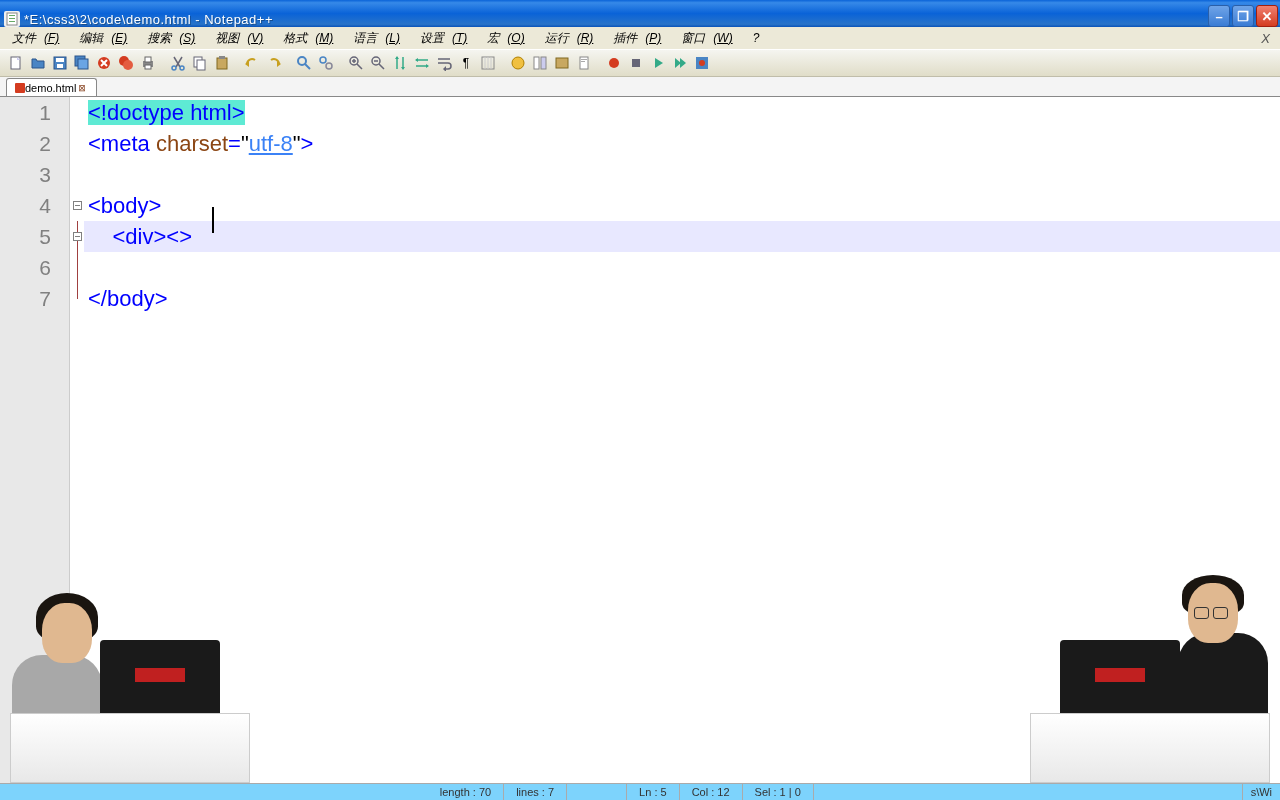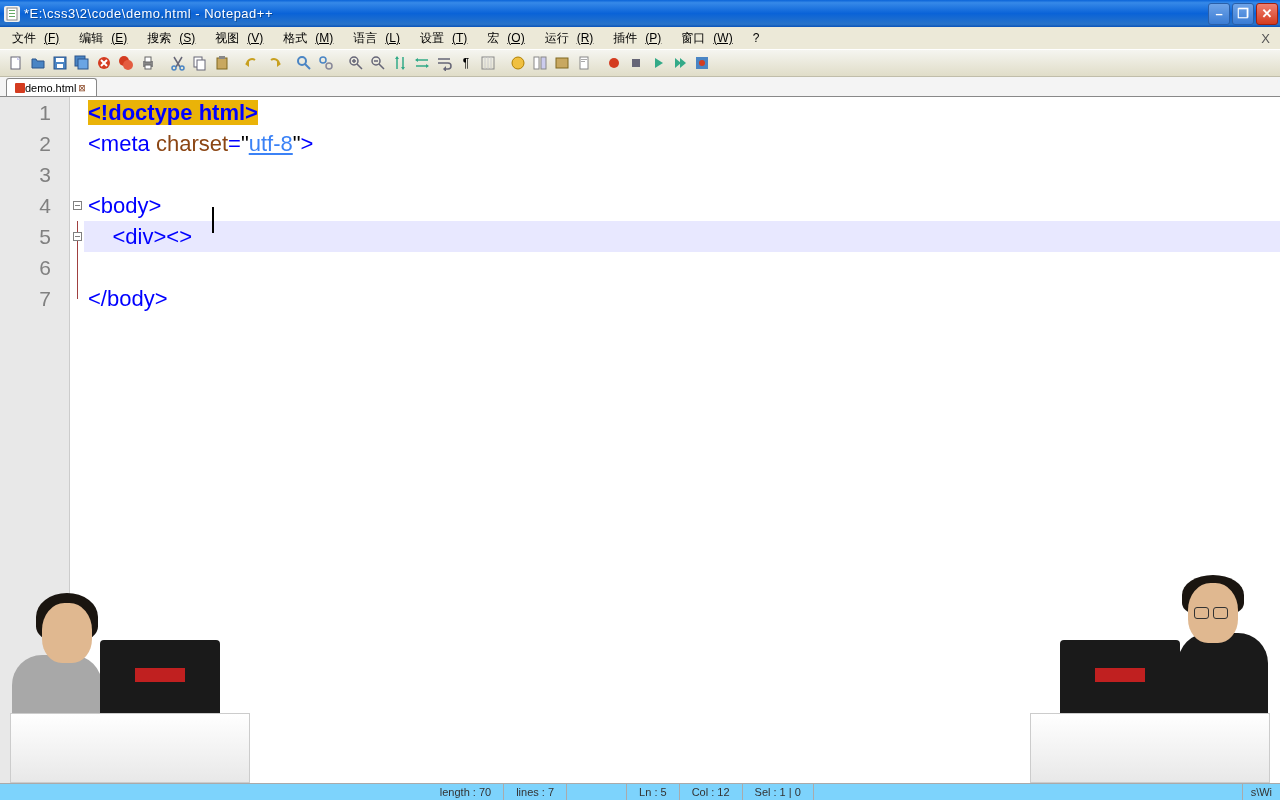--- a/index.html
+++ b/index.html
@@ -1,29 +1,29 @@
 <!DOCTYPE html>
 <html><head>
 <meta charset="utf-8">
 <style>
 * { margin: 0; padding: 0; box-sizing: border-box; font-family: "Microsoft YaHei", sans-serif; }
 body { background: #ece9d8; width: 1280px; height: 800px; overflow: hidden; font-size: 12px; }
 
 
-.title-bar { height: 27px; background: linear-gradient(to bottom, #0a63d8, #3689e8 10%, #0a63d8 50%, #2873c9 90%, #0952b8); display: flex; align-items: center; padding-left: 4px; color: #fff; }
+.title-bar { height: 27px; background: linear-gradient(to bottom, #0a63d8, #3689e8 10%, #0a63d8 50%, #2873c9 90%, #0952b8); display: flex; align-items: flex-end; padding-left: 4px; color: #fff; }
 .title-bar .app-icon { width: 16px; height: 16px; margin-right: 4px; background: #f0f0f0; border-radius: 2px; display: flex; align-items: center; justify-content: center; }
 .title-bar .title { flex: 1; font-size: 13px; text-shadow: 1px 1px 0 rgba(0,0,0,.3); letter-spacing: .5px; }
 .win-buttons { display: flex; margin-right: 2px; }
 .win-buttons span { width: 22px; height: 22px; margin-left: 2px; border-radius: 3px; display: flex; align-items: center; justify-content: center; font-weight: bold; font-size: 13px; }
 .win-min, .win-max { background: linear-gradient(to bottom,#6fa4e8,#3a7cd4); border:1px solid #2a5fa8; color:#fff; }
 .win-close { background: linear-gradient(to bottom,#f08070,#d43c20); border:1px solid #a02010; color:#fff; }
 
 
 .menu-bar { height: 22px; background: #ece9d8; display: flex; align-items: center; padding-left: 4px; gap: 4px; position: relative; }
-.menu-bar span { padding: 2px 4px; font-size: 12px; cursor: default; }
+.menu-bar span { padding: 2px 4px; font-size: 12px; cursor: default; font-style: italic; }
 .menu-bar .underline { text-decoration: underline; }
 .menu-bar .x-close { position: absolute; right: 6px; top: 2px; font-size: 13px; color:#555; }
 
 
 .toolbar { height: 28px; background: linear-gradient(to bottom,#f5f5f0,#e0ddc8); display: flex; align-items: center; padding-left: 6px; gap: 2px; border-top: 1px solid #fff; border-bottom: 1px solid #c0bdaa; }
 .toolbar .tb-btn { width: 20px; height: 20px; display:flex; align-items:center; justify-content:center; border-radius:2px; }
 .toolbar .tb-sep { width: 6px; }
 .tb-btn svg { width:16px; height:16px; }
 
 
@@ -41,21 +41,21 @@
 .fold-box { width:9px; height:9px; border:1px solid #808080; background:#fff; position:relative; }
 .fold-box::before { content:""; position:absolute; left:1px; right:1px; top:3px; border-top:1px solid #808080; }
 .fold-line { position:absolute; left:50%; top:0; bottom:0; border-left:1px solid #a04040; }
 .code-area { flex:1; position:relative; }
 .code-line { height:31px; line-height:31px; white-space:pre; padding-left:4px; }
 .code-line.highlight { background:#e8e8ff; }
 .c-tag { color:#0000ff; }
 .c-attr { color:#8b4513; }
 .c-str { color:#3b82f6; text-decoration:underline; }
 .c-punct { color:#0000ff; }
-.sel-hl { background:#eab308;font-weight:bold; }
+.sel-hl { background:#5eead4; }
 .text-cursor-mark { position:absolute; left:128px; top:110px; width:1px; height:26px; border-left:2px solid #000; }
 
 
 .figure { position:absolute; bottom:17px; width:260px; height:200px; pointer-events:none; }
 .figure.left { left:0; }
 .figure.right { right:0; }
 .figure .desk { position:absolute; bottom:0; left:10px; right:10px; height:70px; background:linear-gradient(#fff,#e8e8e8); border:1px solid #ccc; }
 .figure .laptop-body { position:absolute; bottom:68px; width:120px; height:75px; background:#1a1a1a; border-radius:4px 4px 0 0; }
 .figure.left .laptop-body { left:100px; }
 .figure.right .laptop-body { right:100px; }

